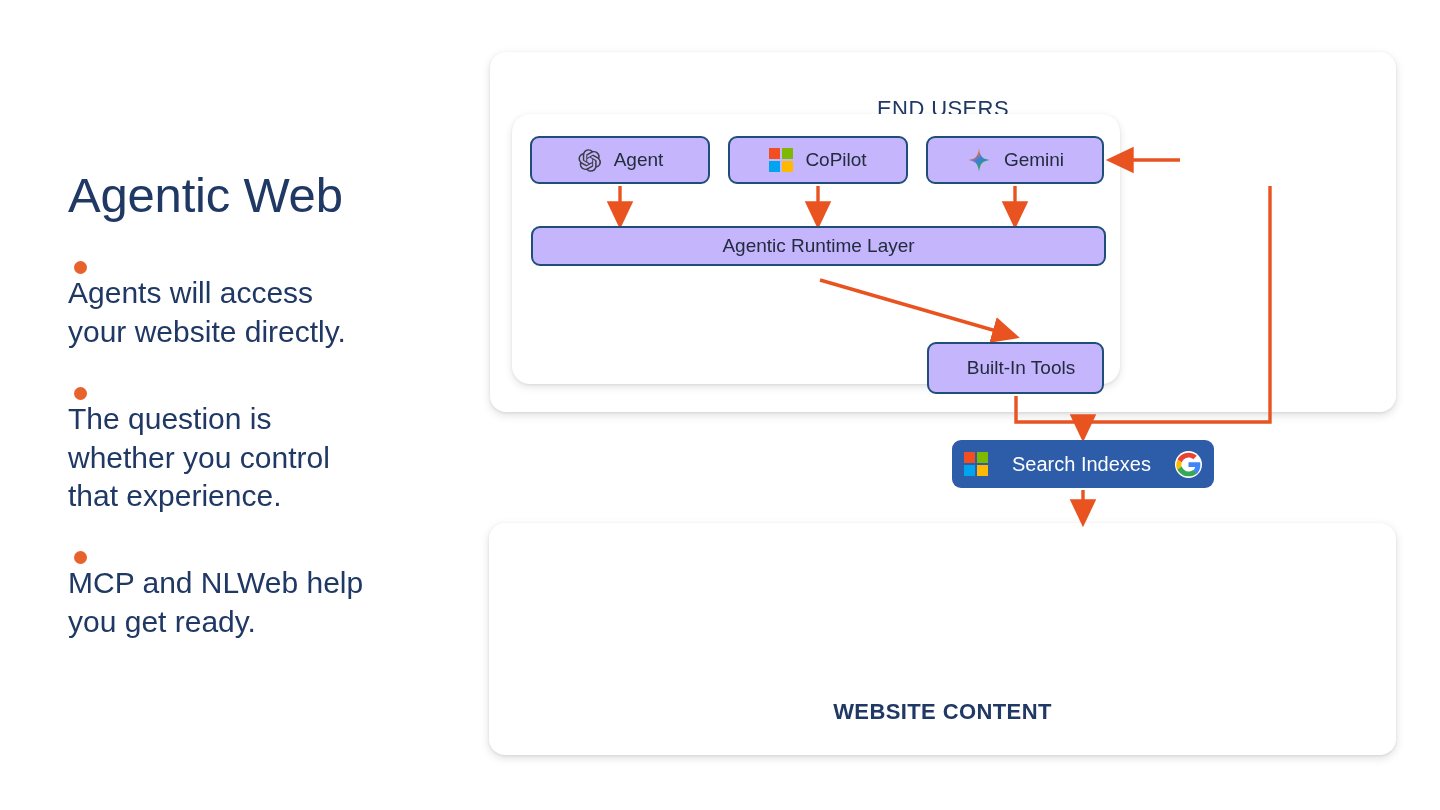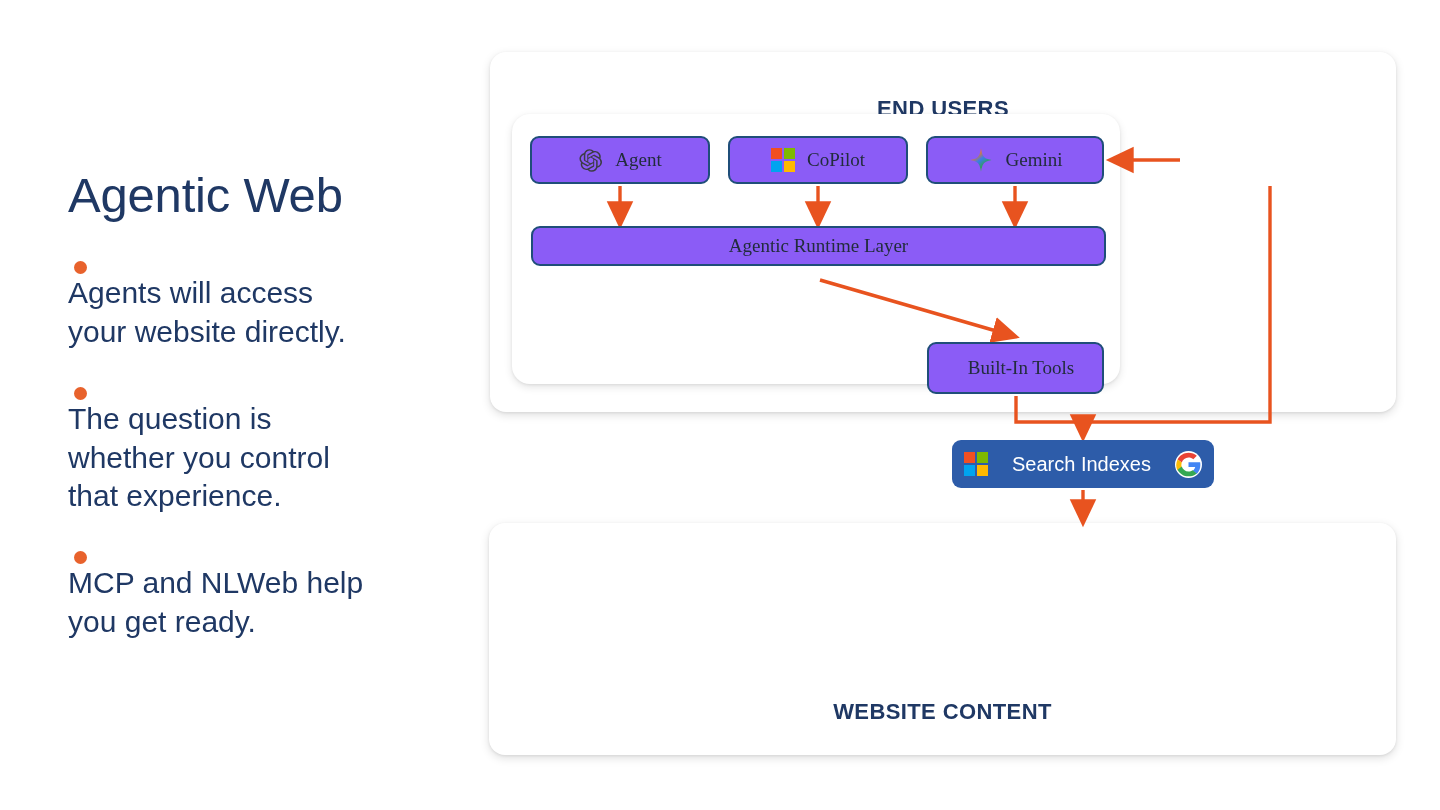--- a/index.html
+++ b/index.html
@@ -59,21 +59,21 @@
     background:#ffffff;
     border-radius:16px;
     box-shadow:0 3px 10px rgba(0,0,0,0.13), 0 1px 3px rgba(0,0,0,0.08);
   }
   #endusers-card{ left:20px; top:22px; width:906px; height:360px; }
   #endusers-title{
     position:absolute;
     left:0; right:0; top:44px;
     text-align:center;
     font-size:22px;
-    font-weight:bold;
+    font-weight:normal;
     color:#1F3864;
     letter-spacing:0.4px;
   }
   #inner-card{
     left:42px; top:84px; width:608px; height:270px;
     border-radius:18px;
     box-shadow:0 3px 9px rgba(0,0,0,0.11), 0 1px 3px rgba(0,0,0,0.07);
   }
   #website-card{ left:19px; top:493px; width:907px; height:232px; }
   #website-title{
@@ -84,28 +84,27 @@
     font-weight:bold;
     color:#1F3864;
     letter-spacing:0.4px;
   }
 
   
   .node{
     position:absolute;
     border:2px solid #1F4E79;
     border-radius:9px;
-    background:#8b5cf6;
+    background:#c4b5fd;
     display:flex;
     align-items:center;
     justify-content:center;
     color:#222C3C;
     font-size:19px;
     box-sizing:border-box;
-    font-family:Liberation Serif, serif;
   }
   .node .label{ white-space:nowrap; }
   .node.with-icon .label{ margin-left:12px; }
 
   #node-agent   { left:60px;  top:106px; width:180px; height:48px; }
   #node-copilot { left:258px; top:106px; width:180px; height:48px; }
   #node-gemini  { left:456px; top:106px; width:178px; height:48px; }
   #node-browser { left:710px; top:106px; width:180px; height:48px; }
   #node-runtime { left:61px;  top:196px; width:575px; height:40px; font-size:19px;}
   #node-tools   { left:457px; top:312px; width:177px; height:52px;padding-left:11px; }

